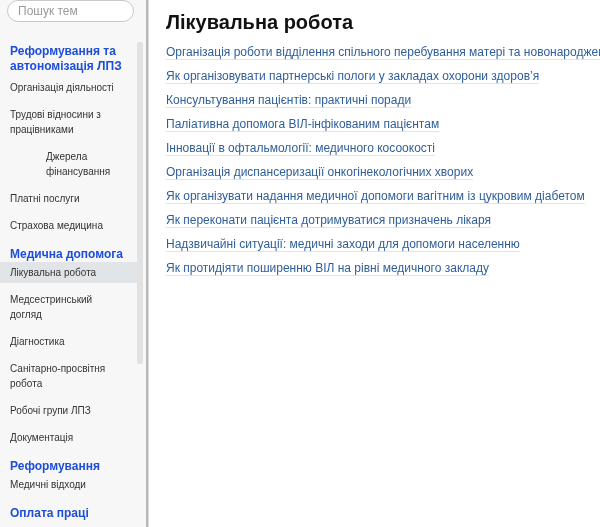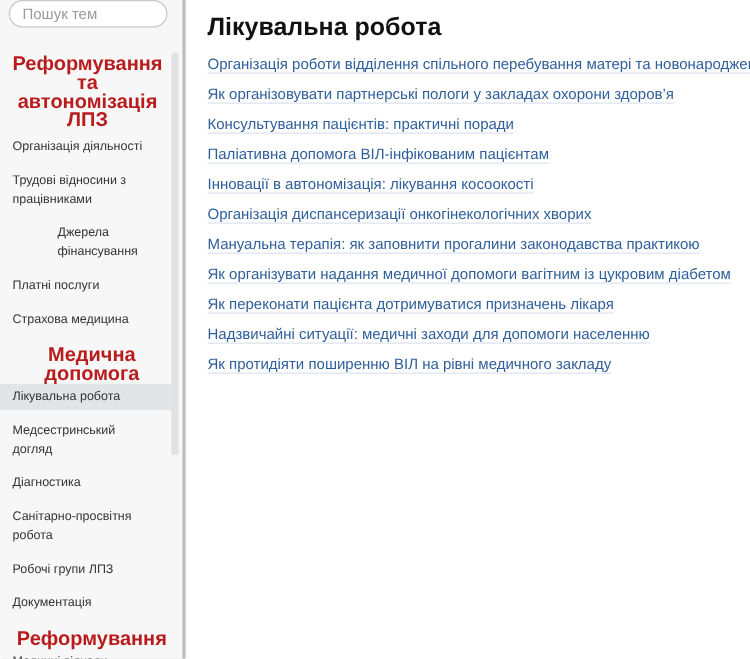--- a/index.html
+++ b/index.html
@@ -18,23 +18,22 @@
       font-family: "Liberation Sans", sans-serif; font-size: 12px; color: #9a9a9a;
       padding: 0 10px; outline: none;
     }
     .search::placeholder { color: #9a9a9a; }
     .scroll-thumb {
       position: absolute; left: 137px; top: 42px; width: 6px; height: 322px;
       background: #e2e2e2; border-radius: 2px;
     }
     .nav { position: absolute; left: 0; top: 44px; width: 137px; }
     .group-title {
-      font-size: 16px; font-weight: bold; color: #b91c1c; line-height: 15px;
+      font-size: 12px; font-weight: bold; color: #1d4ed8; line-height: 15px;
       padding: 0 0 0 10px;
-      text-align: center;
     }
     .nav-item {
       display: block; font-size: 10px; color: #333333; line-height: 15px;
       padding: 3px 4px 3px 10px; cursor: pointer;
     }
     .nav-item.active { background: #e2e5e8; }
 
     .main { position: absolute; left: 166px; top: 0; right: 0; }
     .page-title {
       font-size: 20px; font-weight: bold; color: #111111;
@@ -101,21 +100,20 @@
   </nav>
 </aside>
 
 <main class="main">
   <h1 class="page-title">Лікувальна робота</h1>
   <div class="articles">
     <div class="article-row"><a class="article">Організація роботи відділення спільного перебування матері та новонародженого</a></div>
     <div class="article-row"><a class="article">Як організовувати партнерські пологи у закладах охорони здоров’я</a></div>
     <div class="article-row"><a class="article">Консультування пацієнтів: практичні поради</a></div>
     <div class="article-row"><a class="article">Паліативна допомога ВІЛ-інфікованим пацієнтам</a></div>
-    <div class="article-row"><a class="article">Інновації в автономізація: лікування косоокості</a></div>
+    <div class="article-row"><a class="article">Інновації в офтальмології: медичного косоокості</a></div>
     <div class="article-row"><a class="article">Організація диспансеризації онкогінекологічних хворих</a></div>
-    <div class="article-row"><a class="article">Мануальна терапія: як заповнити прогалини законодавства практикою</a></div>
     <div class="article-row"><a class="article">Як організувати надання медичної допомоги вагітним із цукровим діабетом</a></div>
     <div class="article-row"><a class="article">Як переконати пацієнта дотримуватися призначень лікаря</a></div>
     <div class="article-row"><a class="article">Надзвичайні ситуації: медичні заходи для допомоги населенню</a></div>
     <div class="article-row"><a class="article">Як протидіяти поширенню ВІЛ на рівні медичного закладу</a></div>
   </div>
 </main>
 
 </body></html>

